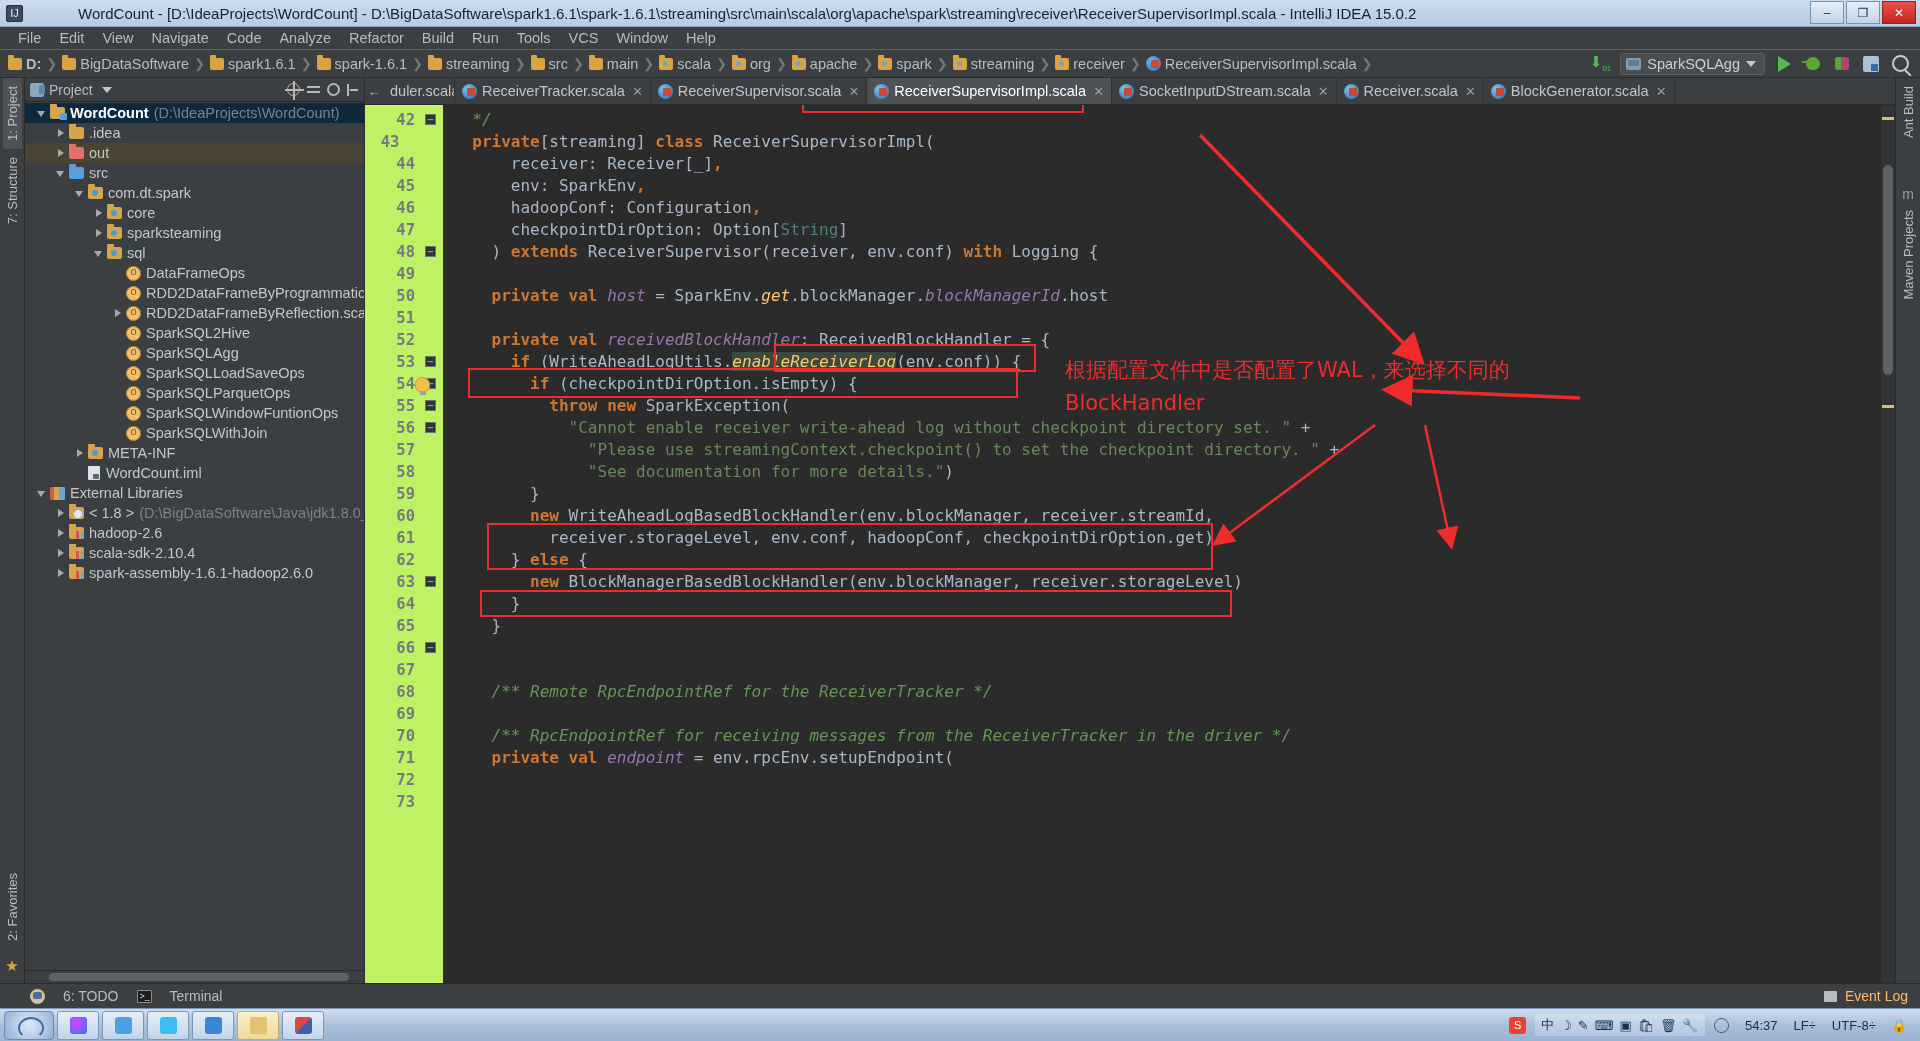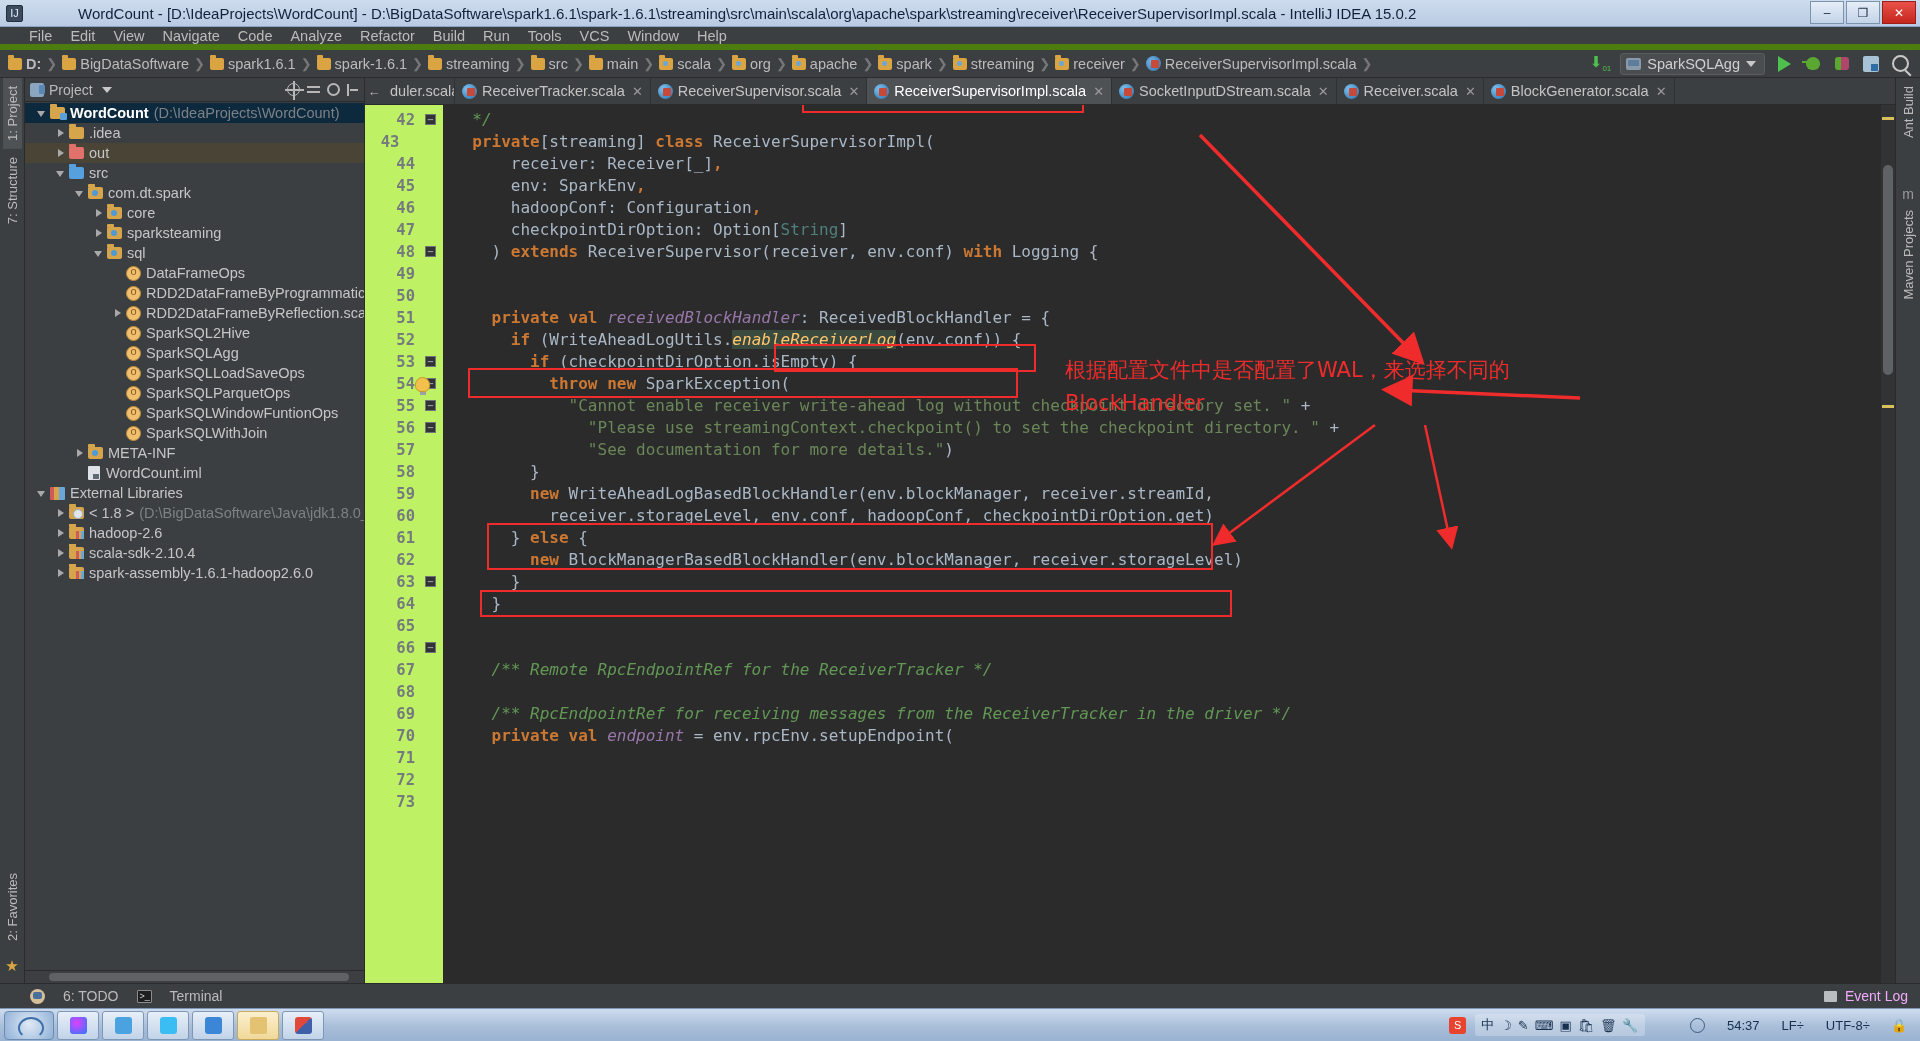--- a/index.html
+++ b/index.html
@@ -36,22 +36,22 @@
     border:1px solid #7c93ae;
     background:linear-gradient(#e6eef8,#c3d3e8);
     display:flex;align-items:center;justify-content:center;
     color:#203048;font-size:12px;
   }
   .win-btn.close { background:linear-gradient(#e8514a,#c5261d); color:#fff; border-color:#9a1f18; margin-right:4px;}
 
   
   .menubar {
     height:23px; flex:0 0 23px; background:#3c3f41;
-    display:flex; align-items:center; padding-left:20px;
-    border-bottom:6px solid #4d7c0f;
+    display:flex; align-items:center; padding-left:9px;
+    border-bottom:1px solid #4d7c0f;
   }
   .menu-item { padding:2px 9px; color:#bbbbbb; font-size:14.5px; }
 
   
   .navbar {
     height:28px; flex:0 0 28px; background:#3c3f41;
     display:flex; align-items:center; padding-left:6px;
     border-bottom:1px solid #2b2b2b;
     font-size:14.5px;
   }
@@ -254,21 +254,21 @@
 
   
   .bottombar {
     height:25px; flex:0 0 25px; background:#3c3f41; display:flex; align-items:center;
     padding-left:30px; gap:18px; border-top:1px solid #2b2b2b; font-size:14px; color:#bbb;
   }
   .bb-item { display:flex; align-items:center; gap:18px; }
   .todo-ic{width:15px;height:15px;border-radius:50%;background:#d6c09a;position:relative;}
   .todo-ic:after{content:"";position:absolute;left:3px;top:3px;width:9px;height:7px;background:#4a6f9c;border-radius:2px;}
   .term-ic{width:15px;height:13px;background:#1f1f1f;border:1px solid #8d8d8d;border-radius:1px;color:#d8d8d8;font-size:9px;line-height:11px;text-align:left;padding-left:2px;}
-  .bb-right { margin-left:auto; display:flex; align-items:center; gap:8px; padding-right:12px; color:#f0abfc; }
+  .bb-right { margin-left:auto; display:flex; align-items:center; gap:8px; padding-right:12px; color:#fdba74; }
   .eventlog-ic{width:13px;height:11px;background:#b9bdc0;border-radius:1px;}
 
   
   .taskbar {
     height:33px; flex:0 0 33px;
     background:linear-gradient(#cfdcee,#a8bed9 55%,#9ab3d2);
     border-top:1px solid #7e97b6; display:flex; align-items:center; padding:0 4px; gap:3px;
   }
   .start {
     width:50px;height:29px;border-radius:4px;
@@ -281,21 +281,21 @@
     background:linear-gradient(#e7eff9,#c2d3e8); display:flex;align-items:center;justify-content:center;
   }
   .tb-btn.active { background:linear-gradient(#fbf0cf,#f0d898); border-color:#c9a95c; }
   .sq { width:17px;height:17px;border-radius:3px; }
   .tray {
     margin-left:auto; display:flex; align-items:center; gap:9px; padding-right:8px;
     color:#17304e; font-size:13px;
   }
   .tray .ime { display:flex; align-items:center; gap:6px; background:rgba(255,255,255,.25); padding:2px 6px; border-radius:3px;}
   .sogou { width:17px;height:17px;border-radius:3px;background:#e8432f;color:#fff;font-size:11px;display:flex;align-items:center;justify-content:center;}
-  .clockarea { display:flex; align-items:center; gap:22px;margin-left:36px; }
+  .clockarea { display:flex; align-items:center; gap:16px; }
   .circ-ic{width:15px;height:15px;border:1.5px solid #3d5a7d;border-radius:50%;}
 </style>
 </head>
 <body>
 
 <div class="app">
 
   <div class="titlebar">
     <div class="app-icon">IJ</div>
     <div class="title-text">WordCount - [D:\IdeaProjects\WordCount] - D:\BigDataSoftware\spark1.6.1\spark-1.6.1\streaming\src\main\scala\org\apache\spark\streaming\receiver\ReceiverSupervisorImpl.scala - IntelliJ IDEA 15.0.2</div>
@@ -680,20 +680,21 @@
           </div>
         <div class="codearea" id="codearea">
             <div class="cl">  <span class="cm">*/</span></div>
             <div class="cl">  <span class="k">private</span>[streaming] <span class="k">class</span> ReceiverSupervisorImpl(</div>
             <div class="cl">      receiver: Receiver[_]<span class="k">,</span></div>
             <div class="cl">      env: SparkEnv<span class="k">,</span></div>
             <div class="cl">      hadoopConf: Configuration<span class="k">,</span></div>
             <div class="cl">      checkpointDirOption: Option[<span class="ty">String</span>]</div>
             <div class="cl">    ) <span class="k">extends</span> ReceiverSupervisor(receiver, env.conf) <span class="k">with</span> Logging {</div>
             <div class="cl">&nbsp;</div>
+            <div class="cl">    <span class="k">private val</span> <span class="fi">host</span> = SparkEnv.<span class="mi">get</span>.blockManager.<span class="fi">blockManagerId</span>.host</div>
             <div class="cl">&nbsp;</div>
             <div class="cl">    <span class="k">private val</span> <span class="fi">receivedBlockHandler</span>: ReceivedBlockHandler = {</div>
             <div class="cl">      <span class="k">if</span> (WriteAheadLogUtils.<span class="mi hlbg">enableReceiverLog</span>(env.conf)) {</div>
             <div class="cl">        <span class="k">if</span> (checkpointDirOption.isEmpty) {</div>
             <div class="cl">          <span class="k">throw new</span> SparkException(</div>
             <div class="cl">            <span class="s">"Cannot enable receiver write-ahead log without checkpoint directory set. "</span> +</div>
             <div class="cl">              <span class="s">"Please use streamingContext.checkpoint() to set the checkpoint directory. "</span> +</div>
             <div class="cl">              <span class="s">"See documentation for more details."</span>)</div>
             <div class="cl">        }</div>
             <div class="cl">        <span class="k">new</span> WriteAheadLogBasedBlockHandler(env.blockManager, receiver.streamId,</div>

